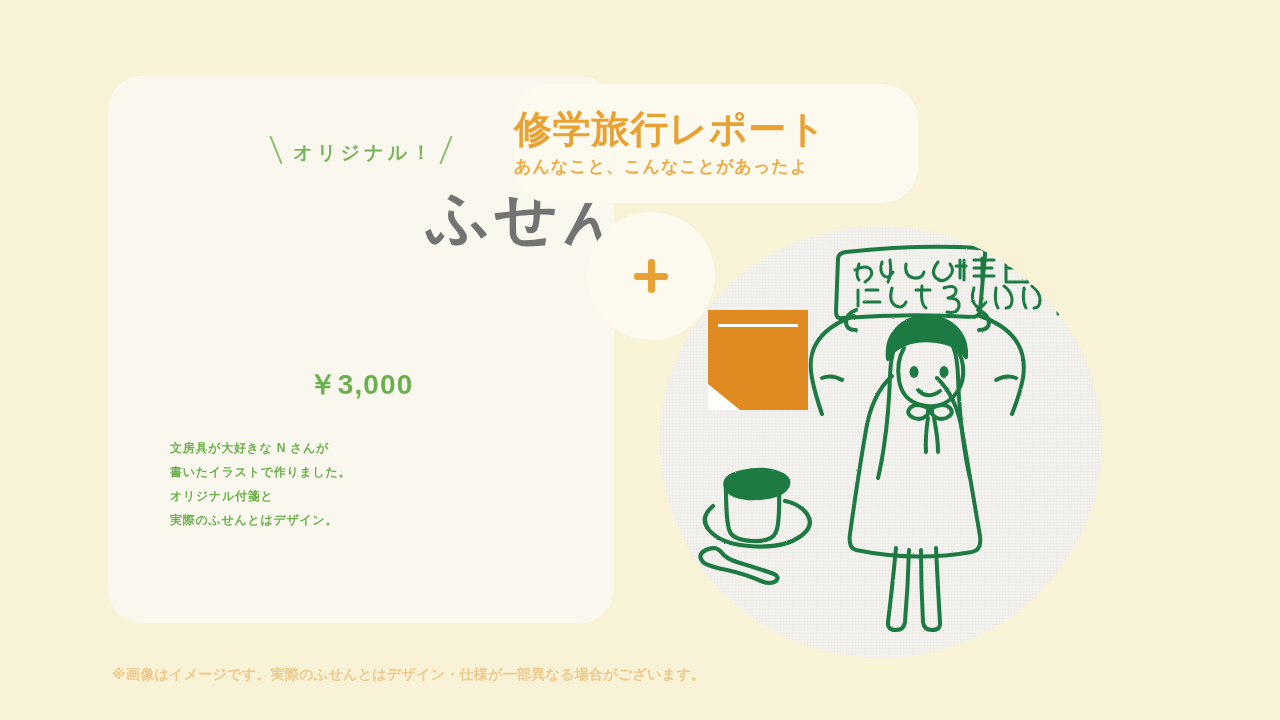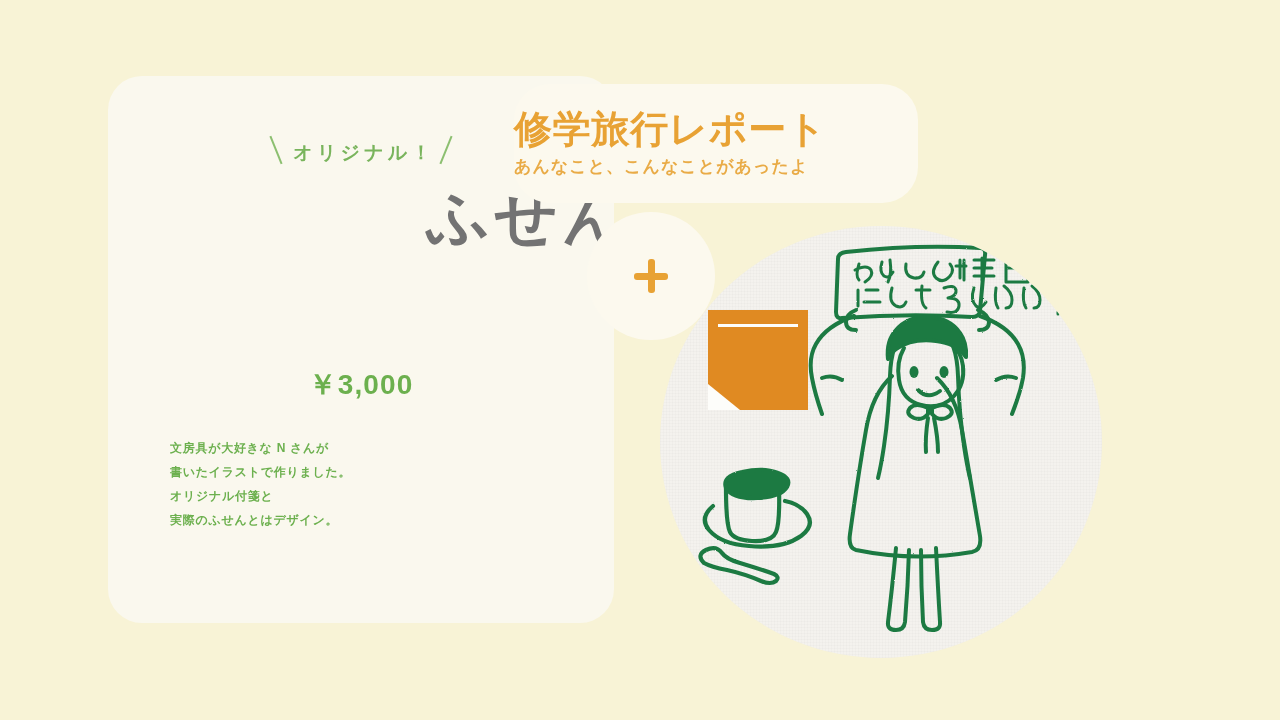--- a/index.html
+++ b/index.html
@@ -296,14 +296,15 @@
         <path d="M256 64 h14 M262 60 q-2 18 4 22"></path>
         <path d="M284 62 q10 -4 12 2 q1 6 -8 8 q12 0 11 8 q-1 8 -12 6"></path>
         <path d="M314 62 q-4 12 2 18 q5 4 10 -4"></path>
         <path d="M336 62 q-2 14 2 20 M344 60 q8 6 8 14 q0 8 -6 8"></path>
         <path d="M364 62 q-2 14 2 20 M372 60 q8 6 8 14 q0 8 -6 8 M380 58 l6 4"></path>
         <path d="M396 64 q4 -8 10 -2 q4 6 -4 10 q-4 2 -4 6 M398 86 v2"></path>
       </g>
     </svg>
   </div>
 
+  <div id="disclaimer">※画像はイメージです。実際のふせんとはデザイン・仕様が一部異なる場合がございます。</div>
 
 </div>
 
 </body></html>

